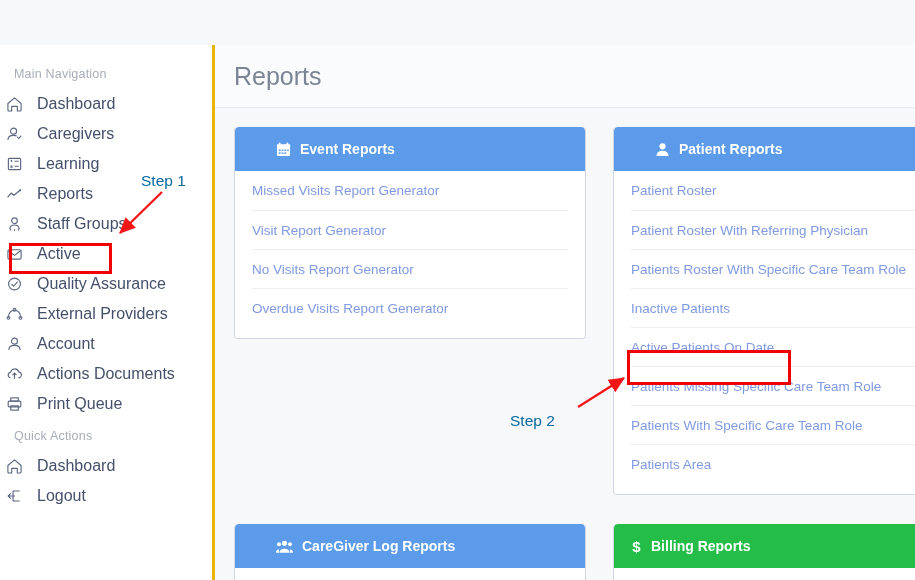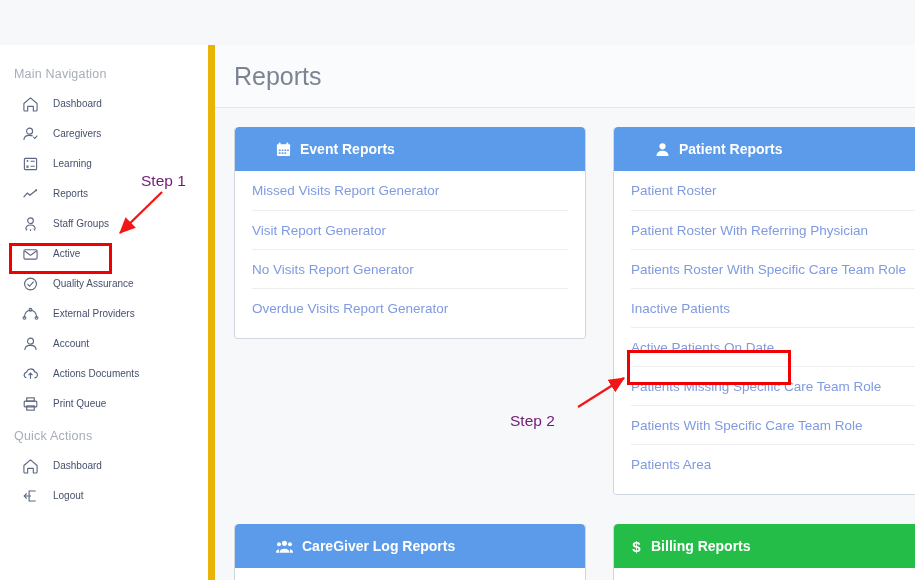--- a/index.html
+++ b/index.html
@@ -31,30 +31,30 @@
   .hamburger {
     margin-left: 15px; width: 22px; height: 18px;
     display: flex; flex-direction: column; justify-content: space-between;
     cursor: pointer;
   }
   .hamburger span { display: block; height: 3px; width: 22px; background: #fff; border-radius: 1px; }
 
   
   .sidebar {
     position: absolute; top: 45px; left: 0; width: 215px; height: 535px;
-    background: #ffffff; border-right: 7px solid #eab308;
+    background: #ffffff; border-right: 3px solid #eab308;
     padding-top: 12px;
   }
   .nav-header {
     color: #a7adb8; font-size: 12.5px; padding: 10px 0 8px 14px;
     letter-spacing: .2px;
   }
   .nav-item {
     display: flex; align-items: center; height: 30px;
-    padding-left: 20px; color: #44506a; font-size: 10px;
+    padding-left: 4px; color: #44506a; font-size: 16px;
     cursor: pointer; position: relative;
   }
   .nav-item .ico {
     width: 20px; height: 18px; margin-right: 13px;
     display: flex; align-items: center; justify-content: center;
     color: #5b6780; flex: 0 0 20px;
   }
   .nav-item .ico svg { display: block; }
   .nav-label { line-height: 1; }
 
@@ -92,21 +92,21 @@
 
   .blue-head { background: #5b9bea; padding-left: 41px; }
   .green-head { background: #24bd48; }
 
   
   .anno-box {
     position: absolute; border: 3px solid #f00000; background: transparent;
     pointer-events: none; z-index: 40;
   }
   .anno-text {
-    position: absolute; color: #701a75; font-size: 15.5px;
+    position: absolute; color: #0369a1; font-size: 15.5px;
     z-index: 41; white-space: nowrap;
   }
   .anno-svg { position: absolute; top: 0; left: 0; width: 915px; height: 580px; pointer-events: none; z-index: 39; }
 </style>
 </head>
 <body>
 
 <div id="app">
 
 

